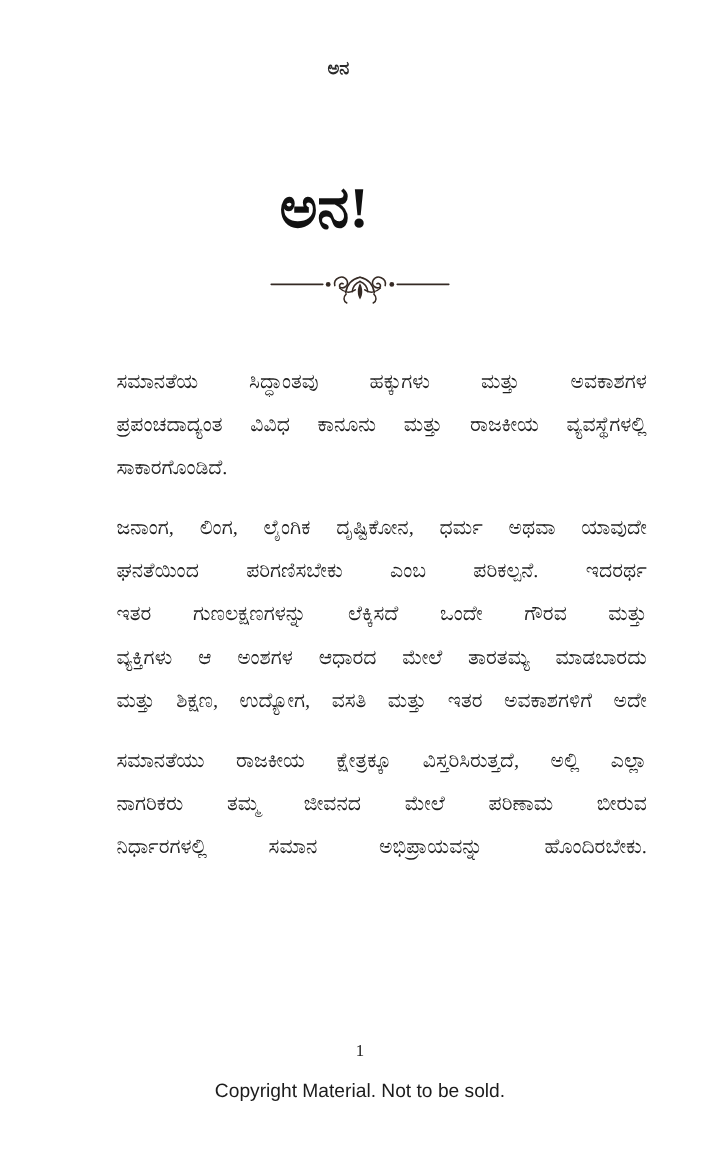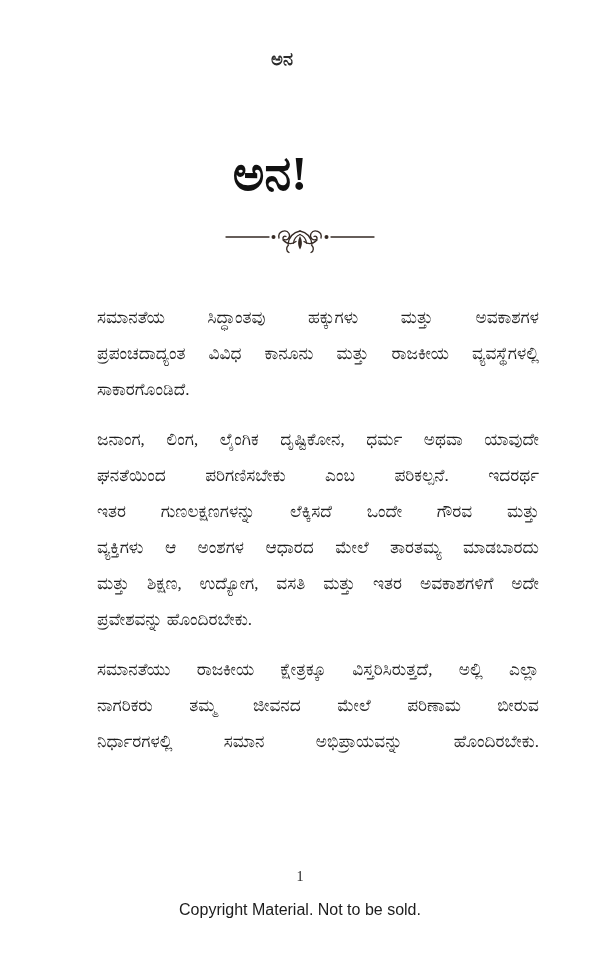--- a/index.html
+++ b/index.html
@@ -1,21 +1,21 @@
 <!DOCTYPE html>
 <html lang="kn"><head>
 <meta charset="utf-8">
 <style>
   html,body{margin:0;padding:0;background:#ffffff;}
   body{width:600px;height:960px;overflow:hidden;position:relative;
        font-family:"Liberation Serif",serif;color:#1e1e1e;}
   .page{position:absolute;inset:0;background:#ffffff;}
 
   .running-header{position:absolute;top:49px;left:0;width:564px;
-    text-align:center;font-size:18px;font-weight:700;color:#2a2a2a;}
+    text-align:center;font-size:15px;font-weight:700;color:#2a2a2a;}
 
   .chapter-title{position:absolute;top:148px;left:0;width:540px;margin:0;
     text-align:center;font-size:48px;line-height:52px;font-weight:700;color:#111111;}
 
   .divider-wrap{position:absolute;top:225px;left:225px;width:150px;height:32px;}
   .divider-wrap svg{display:block;width:150px;height:32px;}
 
   .body-text{position:absolute;top:300px;left:97px;width:442px;
     font-size:17px;line-height:36px;color:#1e1e1e;}
   .paragraph{margin:0 0 14px 0;}
@@ -69,21 +69,20 @@
       <div class="pline">ಪ್ರಪಂಚದಾದ್ಯಂತ ವಿವಿಧ ಕಾನೂನು ಮತ್ತು ರಾಜಕೀಯ ವ್ಯವಸ್ಥೆಗಳಲ್ಲಿ</div>
       <div class="pline no-just">ಸಾಕಾರಗೊಂಡಿದೆ.</div>
     </div>
 
     <div class="paragraph">
       <div class="pline">ಜನಾಂಗ, ಲಿಂಗ, ಲೈಂಗಿಕ ದೃಷ್ಟಿಕೋನ, ಧರ್ಮ ಅಥವಾ ಯಾವುದೇ</div>
       <div class="pline">ಘನತೆಯಿಂದ ಪರಿಗಣಿಸಬೇಕು ಎಂಬ ಪರಿಕಲ್ಪನೆ. ಇದರರ್ಥ</div>
       <div class="pline">ಇತರ ಗುಣಲಕ್ಷಣಗಳನ್ನು ಲೆಕ್ಕಿಸದೆ ಒಂದೇ ಗೌರವ ಮತ್ತು</div>
       <div class="pline">ವ್ಯಕ್ತಿಗಳು ಆ ಅಂಶಗಳ ಆಧಾರದ ಮೇಲೆ ತಾರತಮ್ಯ ಮಾಡಬಾರದು</div>
       <div class="pline">ಮತ್ತು ಶಿಕ್ಷಣ, ಉದ್ಯೋಗ, ವಸತಿ ಮತ್ತು ಇತರ ಅವಕಾಶಗಳಿಗೆ ಅದೇ</div>
-      <div class="pline no-just">ಪ್ರವೇಶವನ್ನು ಹೊಂದಿರಬೇಕು.</div>
     </div>
 
     <div class="paragraph">
       <div class="pline">ಸಮಾನತೆಯು ರಾಜಕೀಯ ಕ್ಷೇತ್ರಕ್ಕೂ ವಿಸ್ತರಿಸಿರುತ್ತದೆ, ಅಲ್ಲಿ ಎಲ್ಲಾ</div>
       <div class="pline">ನಾಗರಿಕರು ತಮ್ಮ ಜೀವನದ ಮೇಲೆ ಪರಿಣಾಮ ಬೀರುವ</div>
       <div class="pline">ನಿರ್ಧಾರಗಳಲ್ಲಿ ಸಮಾನ ಅಭಿಪ್ರಾಯವನ್ನು ಹೊಂದಿರಬೇಕು.</div>
     </div>
 
   </div>
 

